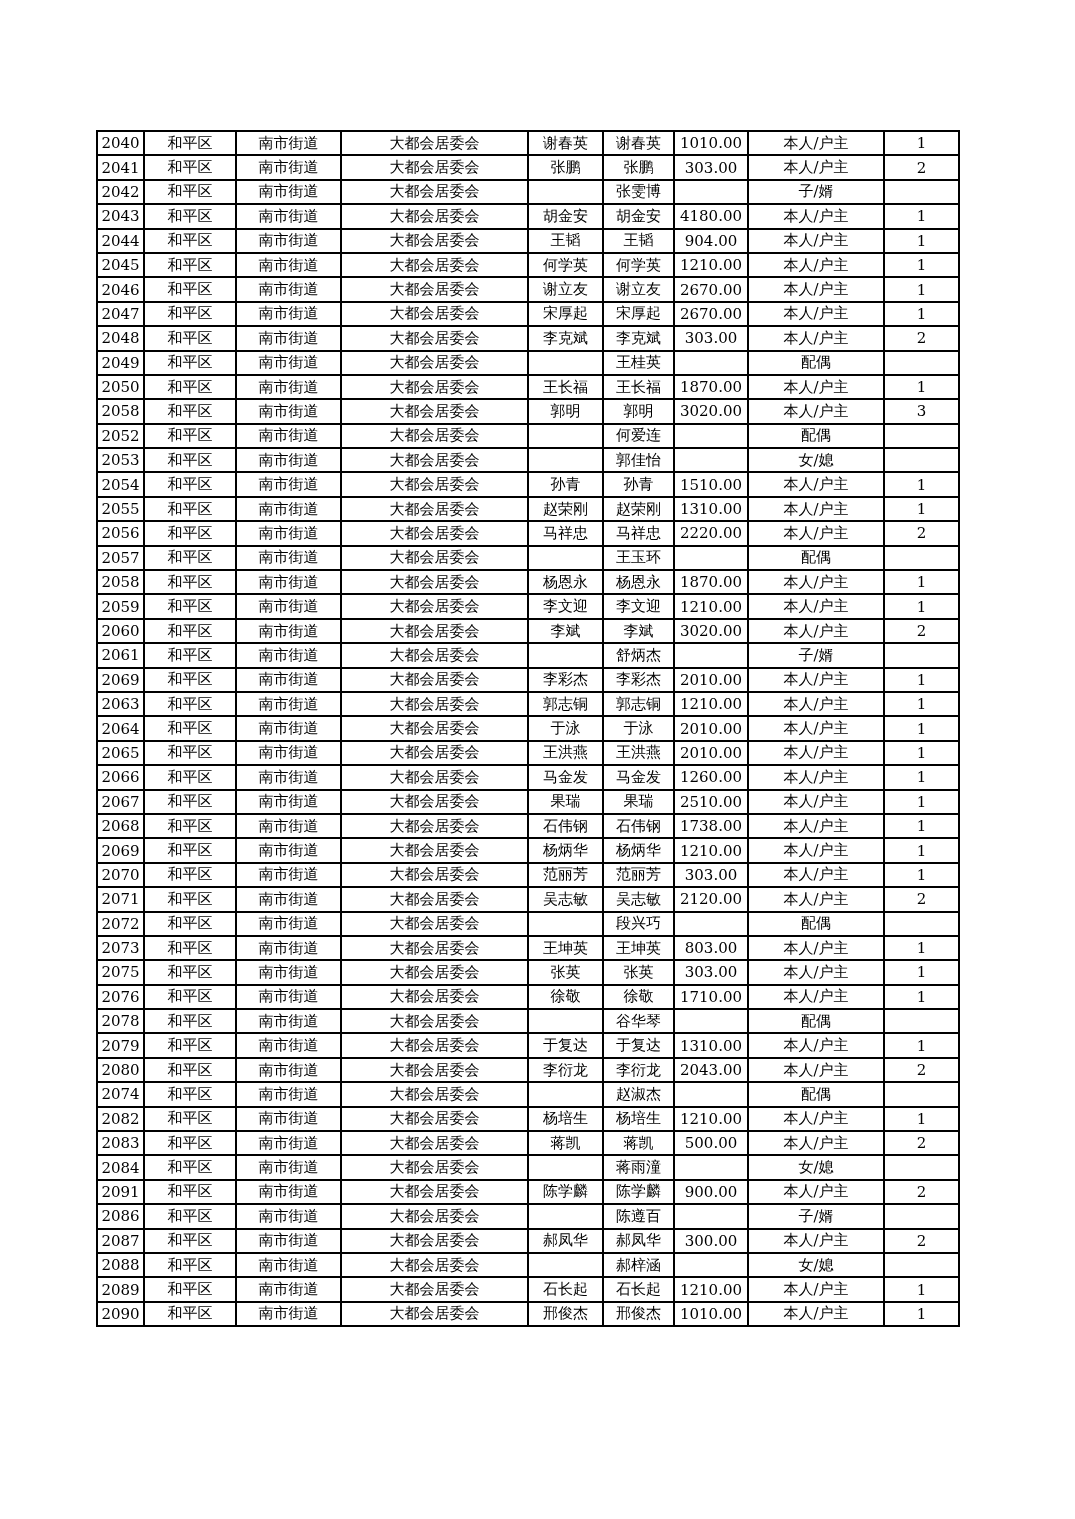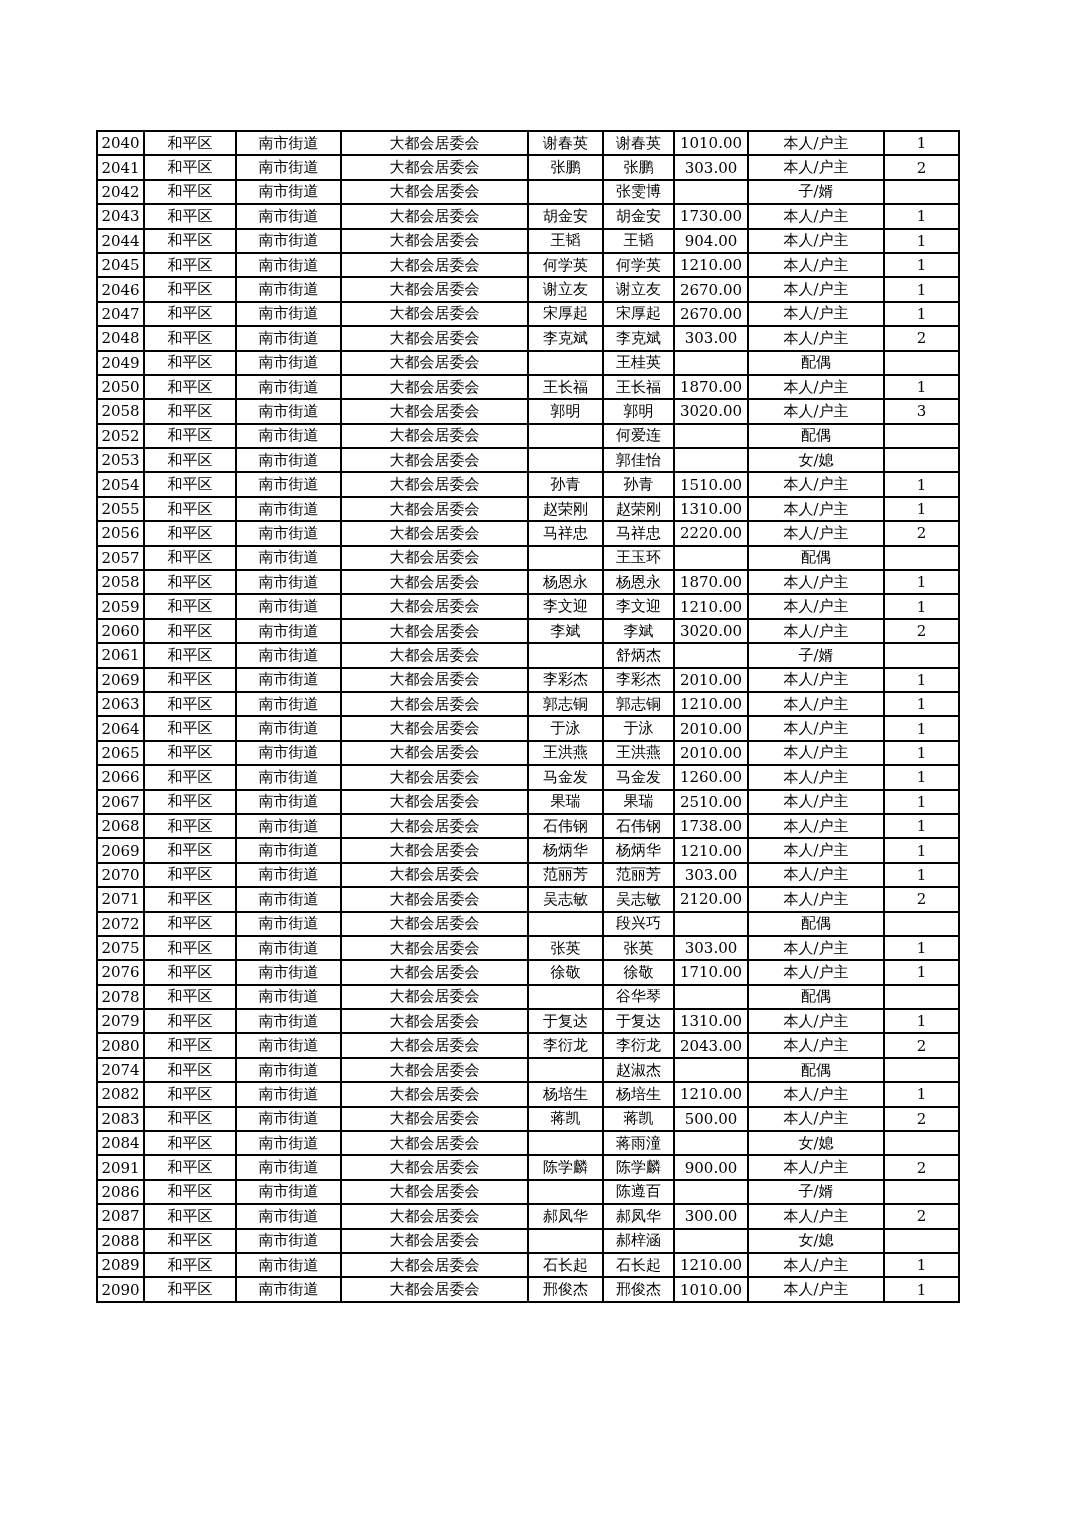--- a/index.html
+++ b/index.html
@@ -85,21 +85,21 @@
     <td>子/婿</td>
     <td></td>
   </tr>
         <tr>
     <td>2043</td>
     <td>和平区</td>
     <td>南市街道</td>
     <td>大都会居委会</td>
     <td>胡金安</td>
     <td>胡金安</td>
-    <td>1730.00</td>
+    <td>4180.00</td>
     <td>本人/户主</td>
     <td>1</td>
   </tr>
         <tr>
     <td>2044</td>
     <td>和平区</td>
     <td>南市街道</td>
     <td>大都会居委会</td>
     <td>王韬</td>
     <td>王韬</td>
@@ -407,20 +407,31 @@
         <tr>
     <td>2072</td>
     <td>和平区</td>
     <td>南市街道</td>
     <td>大都会居委会</td>
     <td></td>
     <td>段兴巧</td>
     <td></td>
     <td>配偶</td>
     <td></td>
+  </tr>
+        <tr>
+    <td>2073</td>
+    <td>和平区</td>
+    <td>南市街道</td>
+    <td>大都会居委会</td>
+    <td>王坤英</td>
+    <td>王坤英</td>
+    <td>803.00</td>
+    <td>本人/户主</td>
+    <td>1</td>
   </tr>
         <tr>
     <td>2075</td>
     <td>和平区</td>
     <td>南市街道</td>
     <td>大都会居委会</td>
     <td>张英</td>
     <td>张英</td>
     <td>303.00</td>
     <td>本人/户主</td>

